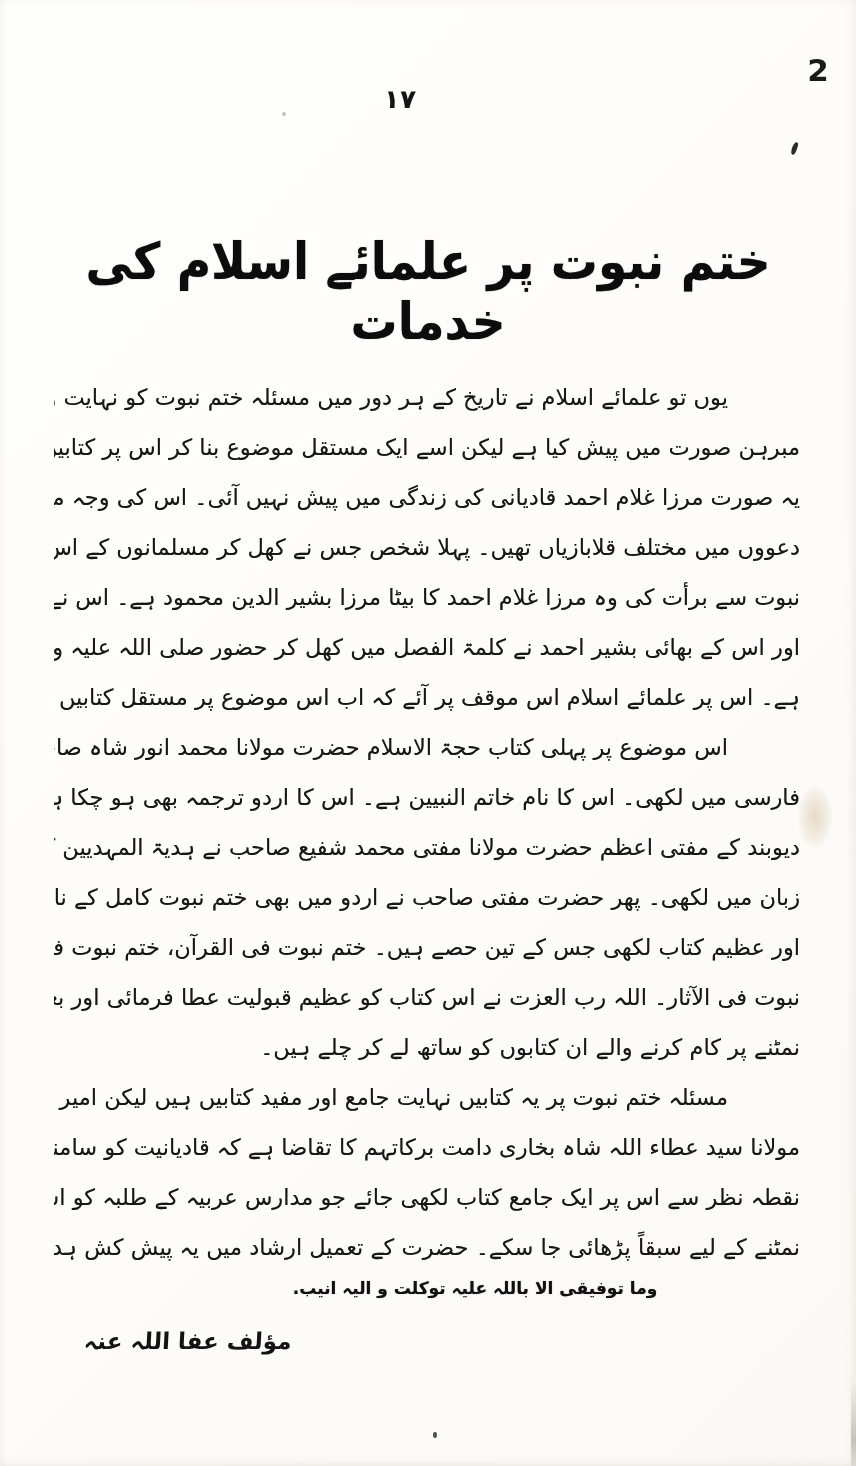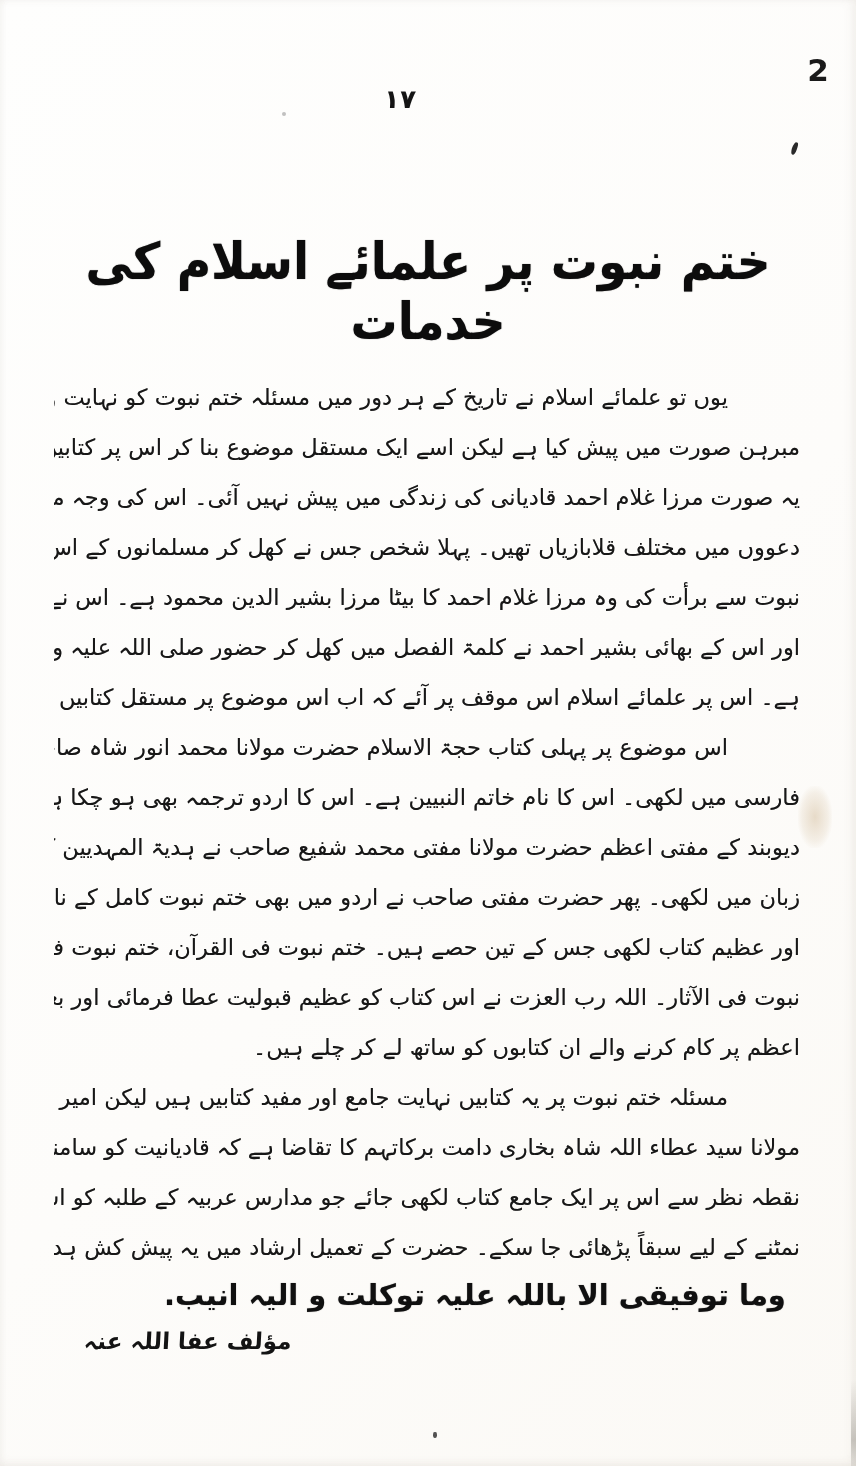--- a/index.html
+++ b/index.html
@@ -88,21 +88,21 @@
     text-align-last: right;
   }
 
   .dua {
     position: absolute;
     top: 1278px;
     left: 104px;
     right: 10px;
     text-align: center;
     direction: rtl;
-    font-size: 29px;
+    font-size: 17px;
     font-weight: 700;
     color: #101010;
     text-shadow: 0 0 1px rgba(0,0,0,0.5);
   }
 
   .signature {
     position: absolute;
     top: 1328px;
     left: 84px;
     direction: rtl;
@@ -164,21 +164,21 @@
     <div class="line">نبوت سے برأت کی وہ مرزا غلام احمد کا بیٹا مرزا بشیر الدین محمود ہے۔ اس نے حقیقۃ النبوۃ میں</div>
     <div class="line">اور اس کے بھائی بشیر احمد نے کلمۃ الفصل میں کھل کر حضور صلی اللہ علیہ وسلم کی ختم نبوت زمانی کا انکار کیا</div>
     <div class="line">ہے۔ اس پر علمائے اسلام اس موقف پر آئے کہ اب اس موضوع پر مستقل کتابیں لکھی جائیں۔</div>
 
     <div class="line first">اس موضوع پر پہلی کتاب حجۃ الاسلام حضرت مولانا محمد انور شاہ صاحب کشمیری نے</div>
     <div class="line">فارسی میں لکھی۔ اس کا نام خاتم النبیین ہے۔ اس کا اردو ترجمہ بھی ہو چکا ہے۔ دوسری کتاب</div>
     <div class="line">دیوبند کے مفتی اعظم حضرت مولانا مفتی محمد شفیع صاحب نے ہدیۃ المہدیین کے نام سے عربی</div>
     <div class="line">زبان میں لکھی۔ پھر حضرت مفتی صاحب نے اردو میں بھی ختم نبوت کامل کے نام سے ایک ضخیم</div>
     <div class="line">اور عظیم کتاب لکھی جس کے تین حصے ہیں۔ ختم نبوت فی القرآن، ختم نبوت فی الحدیث اور ختم</div>
     <div class="line">نبوت فی الآثار۔ اللہ رب العزت نے اس کتاب کو عظیم قبولیت عطا فرمائی اور بعد میں اس</div>
-    <div class="line short-last">اعظم پر کام کرنے والے ان کتابوں کو ساتھ لے کر چلے ہیں۔</div>
+    <div class="line short-last">نمٹنے پر کام کرنے والے ان کتابوں کو ساتھ لے کر چلے ہیں۔</div>
 
     <div class="line first">مسئلہ ختم نبوت پر یہ کتابیں نہایت جامع اور مفید کتابیں ہیں لیکن امیر شریعت حضرت</div>
     <div class="line">مولانا سید عطاء اللہ شاہ بخاری دامت برکاتہم کا تقاضا ہے کہ قادیانیت کو سامنے رکھ کر مناظرانہ</div>
     <div class="line">نقطہ نظر سے اس پر ایک جامع کتاب لکھی جائے جو مدارس عربیہ کے طلبہ کو اس عصری فتنے سے</div>
     <div class="line">نمٹنے کے لیے سبقاً پڑھائی جا سکے۔ حضرت کے تعمیل ارشاد میں یہ پیش کش ہدیہ ناظرین ہے۔</div>
   </div>
 
   <div class="dua">وما توفیقی الا باللہ علیہ توکلت و الیہ انیب.</div>
 
   <div class="signature">مؤلف عفا اللہ عنہ</div>

